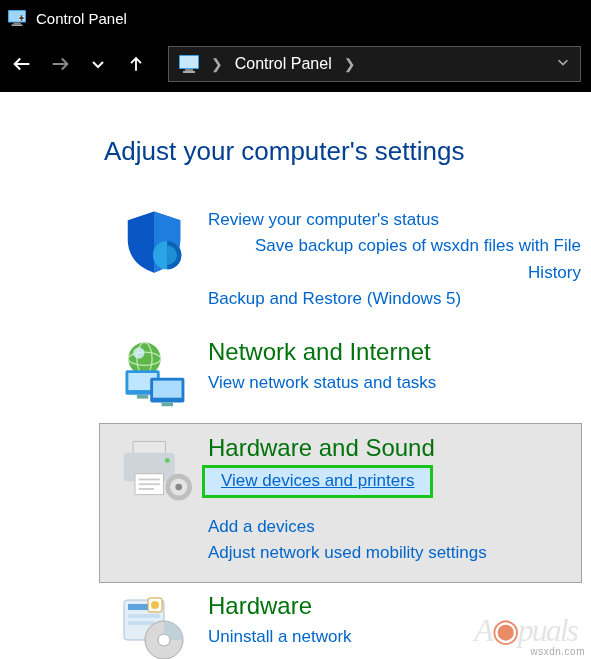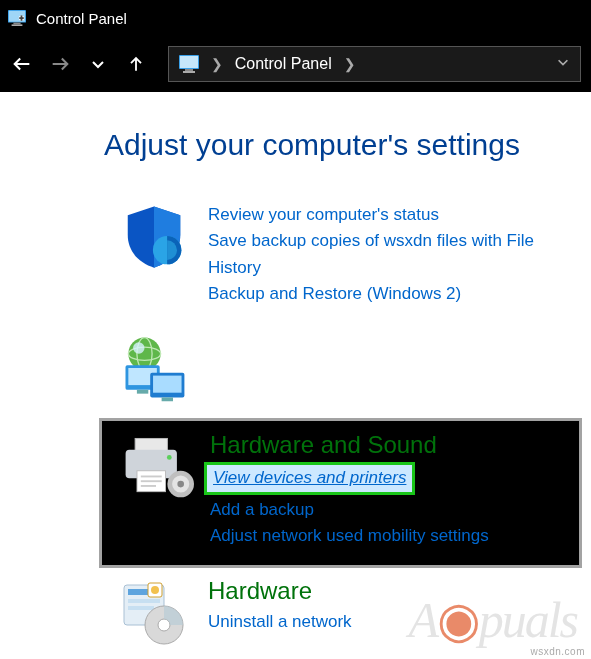--- a/index.html
+++ b/index.html
@@ -56,32 +56,32 @@
   }
   .addressbar .cp-icon-small { width: 20px; height: 18px; }
   .addressbar .crumb { font-size: 16px; color:#fff; }
   .addressbar .chev { color:#aaa; font-size:14px; }
   .addressbar .dropdown { margin-left:auto; color:#aaa; }
   .content {
     padding: 20px 10px 10px 10px;
   }
   .heading {
     color: #003f92;
-    font-size: 30px;
+    font-size: 26px;
     font-weight: 400;
-    margin: 16px 0 30px 94px;
+    margin: 24px 0 30px 94px;
   }
   .category {
     display: flex;
     padding: 10px 0 16px 10px;
     align-items: flex-start;
   }
   .category.selected {
-    background: #000000;
-    border: 3px solid #a3a3a3;
+    background: #e5e5e5;
+    border: 1px solid #a3a3a3;
     margin: -1px;
   }
   .cat-icon {
     width: 80px;
     height: 70px;
     margin: 0 14px 0 4px;
     flex-shrink: 0;
     display:flex;
     align-items:center;
     justify-content:center;
@@ -93,44 +93,44 @@
     font-weight: 400;
     margin-bottom: 4px;
   }
   .cat-link {
     display: block;
     color: #0066cc;
     font-size: 17px;
     line-height: 1.55;
     cursor: pointer;
     width: fit-content;
+    text-align: right;
   }
   .cat-link.highlighted {
     text-decoration: underline;
     border: 3px solid #19c519;
-    padding: 0 6px;
-    margin: -1px -6px 2px -6px;
-    font-style: italic;
+    padding: 0 16px;
+    margin: -1px -6px 16px -6px;
   }
   .category.selected .cat-link.highlighted { background:#cce8ff; }
   .categories { margin-left: 90px; }
   .watermark {
     position: absolute;
     bottom: 2px;
     right: 6px;
     font-size: 10px;
     color: #aaa;
     letter-spacing: .5px;
     margin-top: 22px;
   }
   .logo-wm {
     position:absolute;
     bottom:10px; right:14px;
     font-family: Georgia, serif;
-    font-size:50px;
+    font-size:32px;
     color:#d9d9d9;
     font-style:italic;
     letter-spacing:-2px;
     opacity:.7;
     pointer-events:none;
   }
   .logo-wm .red-dot { color:#e05a2b; font-style:normal; }
 </style>
 </head>
 <body>
@@ -202,38 +202,42 @@
           <path d="M32 4 L56 12 V30 C56 46 45 56 32 60 C19 56 8 46 8 30 V12 Z" fill="#0a55c4"></path>
           <path d="M32 4 L56 12 V30 C56 46 45 56 32 60 V4 Z" fill="#1f7de0"></path>
           <circle cx="44" cy="44" r="13" fill="#2aa4e6"></circle>
           <path d="M44 31 A13 13 0 0 1 44 57 Z" fill="#0a63b8"></path>
           <path d="M44 35 A9 9 0 0 1 44 53 Z" fill="#1f8fd4"></path>
         </svg>
       </div>
       <div class="cat-body">
         <a class="cat-link">Review your computer's status</a>
         <a class="cat-link">Save backup copies of wsxdn files with File History</a>
-        <a class="cat-link">Backup and Restore (Windows 2)</a>
+        <a class="cat-link">Backup and Restore (Windows 5)</a>
       </div>
     </div>
 
     <div class="category">
       <div class="cat-icon">
         <svg width="76" height="70" viewBox="0 0 80 70">
           <circle cx="30" cy="20" r="17" fill="#5fb74a"></circle>
           <ellipse cx="30" cy="20" rx="17" ry="7" fill="none" stroke="#bfe8b4" stroke-width="1.4"></ellipse>
           <ellipse cx="30" cy="20" rx="8" ry="17" fill="none" stroke="#bfe8b4" stroke-width="1.4"></ellipse>
           <circle cx="24" cy="14" r="6" fill="#d8f3ff" opacity=".8"></circle>
           <rect x="10" y="32" width="36" height="26" rx="2" fill="#2e95e0"></rect>
           <rect x="13" y="35" width="30" height="18" fill="#bfe6ff"></rect>
           <rect x="22" y="58" width="12" height="4" fill="#6aa"></rect>
           <rect x="36" y="40" width="36" height="26" rx="2" fill="#1f7cd0"></rect>
           <rect x="39" y="43" width="30" height="18" fill="#a9dcff"></rect>
           <rect x="48" y="66" width="12" height="4" fill="#6aa"></rect>
         </svg>
+      </div>
+      <div class="cat-body">
+        <div class="cat-title">Network and Internet</div>
+        <a class="cat-link">View network status and tasks</a>
       </div>
     </div>
 
     <div class="category selected">
       <div class="cat-icon">
         <svg width="76" height="70" viewBox="0 0 80 70">
           <rect x="18" y="6" width="34" height="14" fill="#e8e8e8" stroke="#bbb"></rect>
           <rect x="8" y="18" width="54" height="30" rx="4" fill="#cfd4da"></rect>
           <rect x="8" y="18" width="54" height="30" rx="4" fill="url(#g1)"></rect>
           <rect x="20" y="40" width="30" height="22" fill="#fff" stroke="#bbb"></rect>
@@ -242,21 +246,21 @@
           <line x1="24" y1="56" x2="40" y2="56" stroke="#ccc" stroke-width="2"></line>
           <circle cx="54" cy="26" r="2.5" fill="#5bcf5b"></circle>
           <ellipse cx="66" cy="54" rx="14" ry="14" fill="#bfbfbf"></ellipse>
           <ellipse cx="66" cy="54" rx="9" ry="9" fill="#e4e4e4"></ellipse>
           <ellipse cx="66" cy="54" rx="3.5" ry="3.5" fill="#888"></ellipse>
         </svg>
       </div>
       <div class="cat-body">
         <div class="cat-title">Hardware and Sound</div>
         <a class="cat-link highlighted">View devices and printers</a>
-        <a class="cat-link">Add a backup</a>
+        <a class="cat-link">Add a devices</a>
         <a class="cat-link">Adjust network used mobility settings</a>
       </div>
     </div>
 
     <div class="category">
       <div class="cat-icon">
         <svg width="72" height="66" viewBox="0 0 72 66">
           <rect x="6" y="6" width="40" height="40" rx="3" fill="#e4eef6" stroke="#a9c0d4"></rect>
           <rect x="10" y="10" width="32" height="6" fill="#5ea4de"></rect>
           <rect x="10" y="20" width="32" height="4" fill="#c7dff1"></rect>

